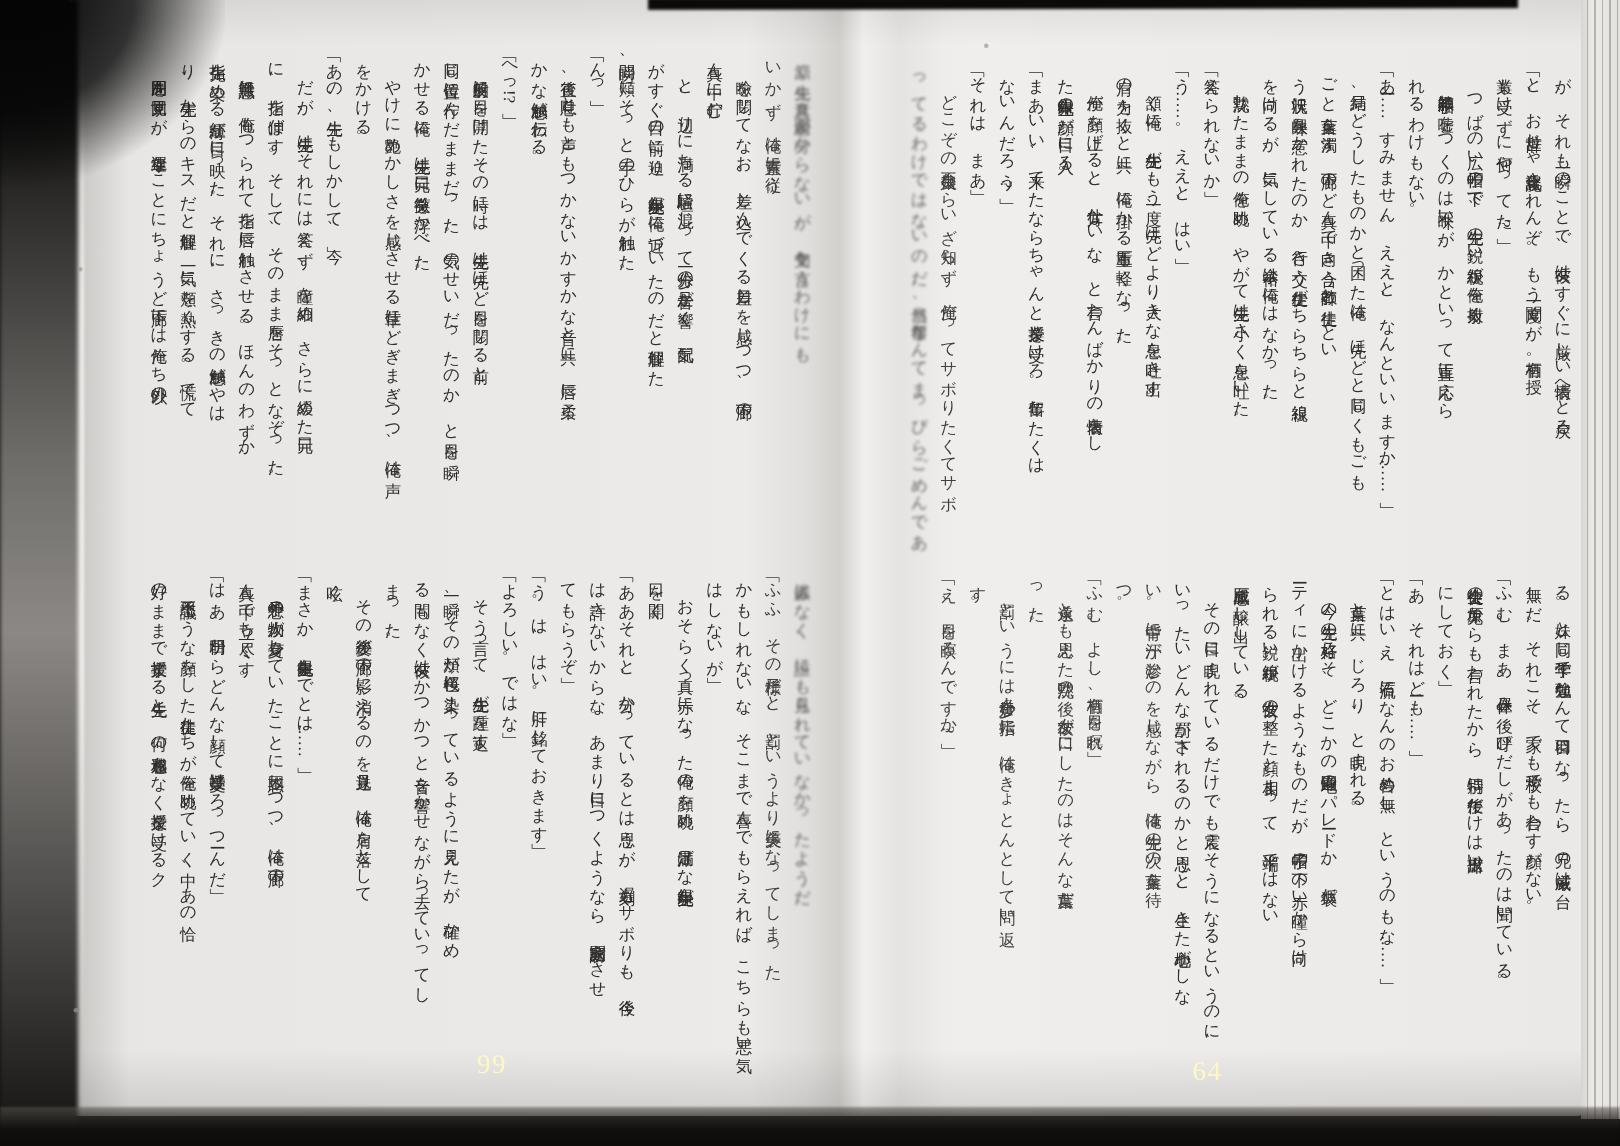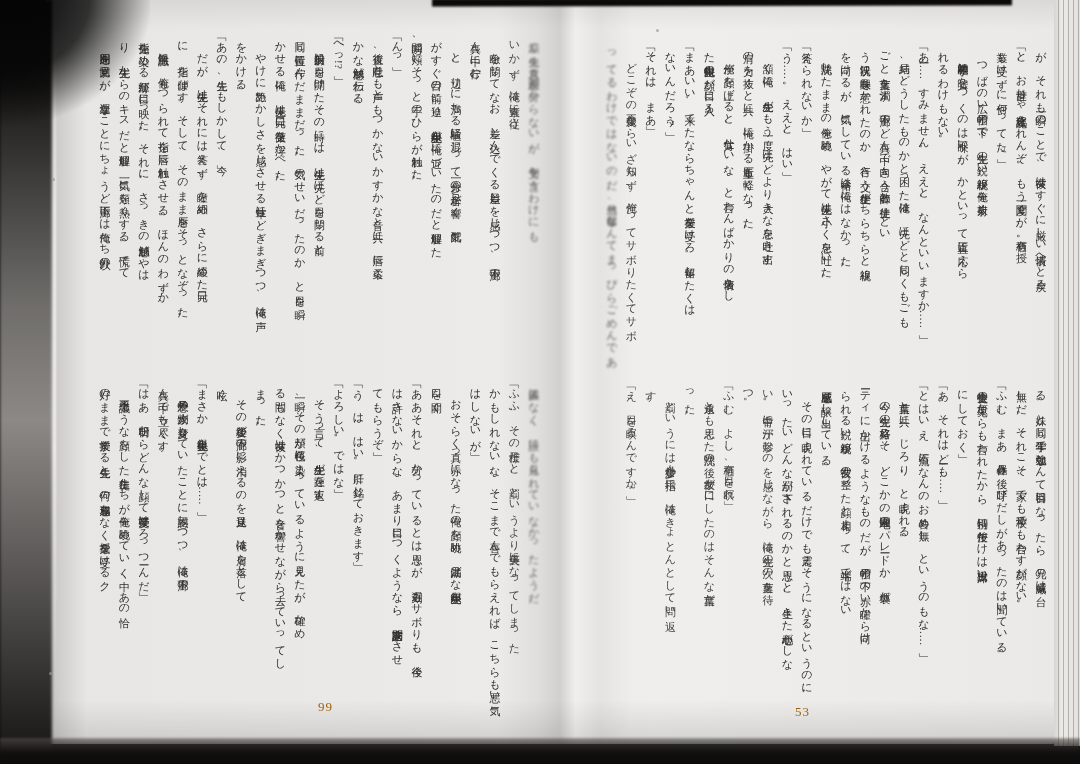--- a/index.html
+++ b/index.html
@@ -16,21 +16,21 @@
   .band{position:absolute;writing-mode:vertical-rl;color:#2f2e2c;font-size:11px;
         letter-spacing:.2px;text-align:left;}
   .band .col{line-height:19.5px;white-space:nowrap;}
   .col.indent{text-indent:11px;}
   .col.soft{filter:blur(.45px);opacity:.9;}
   .col.blur{filter:blur(1.2px);opacity:.72;}
   .lp-up{left:94px;top:34px;width:449px;height:310px;}
   .lp-low{left:94px;top:381px;width:449px;height:312px;}
   .rp-up{left:601px;top:44px;width:449px;height:310px;}
   .rp-low{left:601px;top:383px;width:449px;height:312px;}
-  .pagenum{position:absolute;font-size:13px;color:#a16207;letter-spacing:1px;font-family:Liberation Serif, serif;}
+  .pagenum{position:absolute;font-size:18px;color:#fef9c3;letter-spacing:1px;font-family:Liberation Serif, serif;}
   .pn-left{left:318px;top:699px;}
   .pn-right{left:795px;top:704px;}
   
   .gutter-shadow{position:absolute;left:498px;top:0;width:134px;height:744px;pointer-events:none;
     background:linear-gradient(to right, rgba(50,45,40,0) 0%, rgba(50,45,40,.07) 30%,
       rgba(70,62,55,.16) 46%, rgba(255,255,255,.14) 58%, rgba(50,45,40,.05) 76%, rgba(50,45,40,0) 100%);}
   .left-edge{position:absolute;left:0;top:0;width:52px;height:764px;filter:blur(1.5px);
     background:linear-gradient(to bottom,#050505 0%,#1c1b1a 12%,#6f6d6a 40%,#8b8885 55%,#504e4c 78%,#141312 100%);}
   .page-edge-sliver{position:absolute;left:47px;top:30px;width:9px;height:700px;filter:blur(1.2px);
     background:linear-gradient(to bottom, rgba(246,245,242,0) 0%, rgba(246,245,242,.85) 25%, #f1f0ed 60%, rgba(190,188,185,.5) 100%);}
@@ -146,21 +146,21 @@
       <div class="col soft">つ。</div>
       <div class="col soft">「ふむ。よし、有栖、目を瞑れ」</div>
       <div class="col indent soft">永遠とも思えた沈黙の後、彼女が口にしたのはそんな言葉だ</div>
       <div class="col soft">った。</div>
       <div class="col indent soft">罰というには少々奇妙な指示に、俺はきょとんとして問い返</div>
       <div class="col soft">す。</div>
       <div class="col soft">「え、目を瞑るんですか?」</div>
     </div>
 
   <div class="pagenum pn-left">99</div>
-  <div class="pagenum pn-right">53</div>
+  <div class="pagenum pn-right">64</div>
 
   <div class="gutter-shadow"></div>
   <div class="page-edge-sliver"></div>
   <div class="left-edge"></div>
   <div class="corner-shadow"></div>
   <div class="top-strip"></div>
   <div class="stack-edge"></div>
   <div class="bottom-strip"></div>
 
   <div class="speck" style="left:656px;top:29px"></div>

